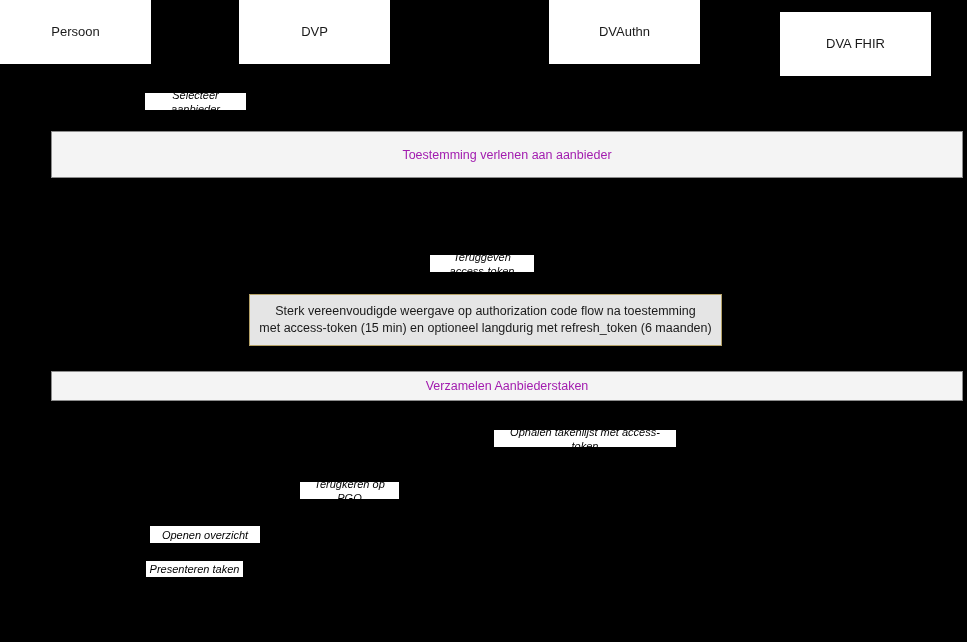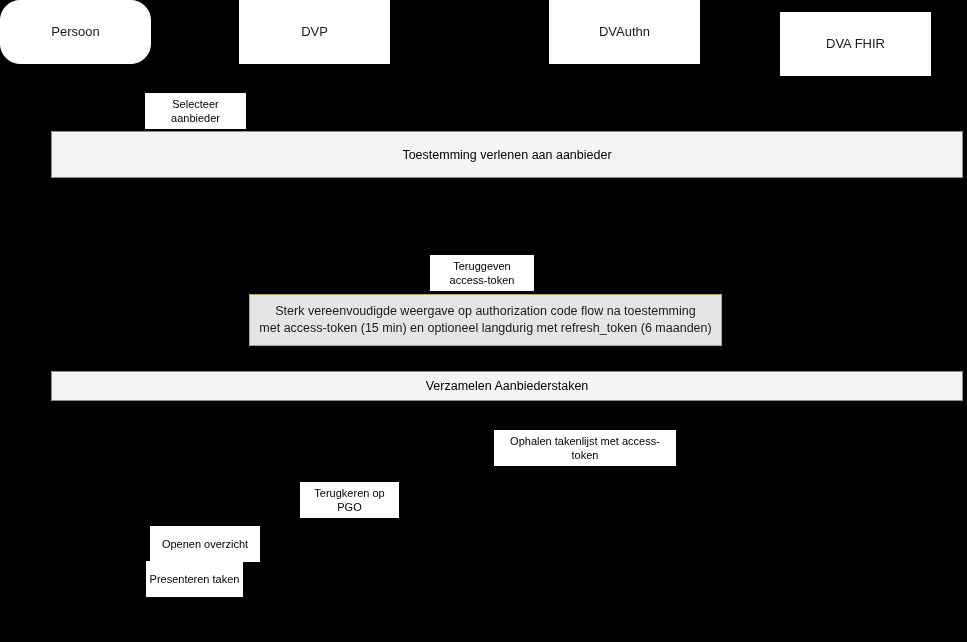--- a/index.html
+++ b/index.html
@@ -31,39 +31,40 @@
     text-align: center;
   }
 
   
   .msg-label {
     position: absolute;
     background: #ffffff;
     color: #000000;
     font-size: 11px;
     line-height: 14px;
-    padding: 18px 3px;
+    padding: 8px 3px;
     box-sizing: border-box;
     text-align: center;
     white-space: pre-line;
     display: flex;
     align-items: center;
     justify-content: center;
+    font-style: italic;
   }
 
   
   .phase-bar {
     position: absolute;
     background: #f4f4f4;
     border: 1px solid #8c8c8c;
     box-sizing: border-box;
     display: flex;
     align-items: center;
     justify-content: center;
-    color: #000000;
+    color: #a21caf;
     font-size: 12.5px;
   }
 
   
   .note-box {
     position: absolute;
     background: #e5e5e5;
     border: 1px solid #b5a268;
     box-sizing: border-box;
     display: flex;
@@ -75,21 +76,21 @@
     text-align: center;
     white-space: pre-line;
     padding: 4px 8px;
   }
 </style>
 </head>
 <body>
 
 <div id="canvas">
 
-  <div class="participant" style="left:0px; top:0px; width:151px; height:64px;border-radius:20px;">
+  <div class="participant" style="left:0px; top:0px; width:151px; height:64px;">
     <span>Persoon</span>
   </div>
   <div class="participant" style="left:239px; top:0px; width:151px; height:64px;">
     <span>DVP</span>
   </div>
   <div class="participant" style="left:549px; top:0px; width:151px; height:64px;">
     <span>DVAuthn</span>
   </div>
   <div class="participant" style="left:780px; top:12px; width:151px; height:64px;">
     <span>DVA FHIR</span>
@@ -110,15 +111,15 @@
   <div class="phase-bar" style="left:51px; top:371px; width:912px; height:30px;">
     <span>Verzamelen Aanbiederstaken</span>
   </div>
 
   <div class="msg-label" style="left:494px; top:430px; width:182px; height:17px;">Ophalen takenlijst met access-token</div>
 
   <div class="msg-label" style="left:300px; top:482px; width:99px; height:17px;">Terugkeren op PGO</div>
 
   <div class="msg-label" style="left:150px; top:526px; width:110px; height:17px;">Openen overzicht</div>
 
-  <div class="msg-label" style="left:146px; top:561px; width:97px; height:32px;">Presenteren taken</div>
+  <div class="msg-label" style="left:146px; top:561px; width:97px; height:16px;">Presenteren taken</div>
 
 </div>
 
 </body></html>

